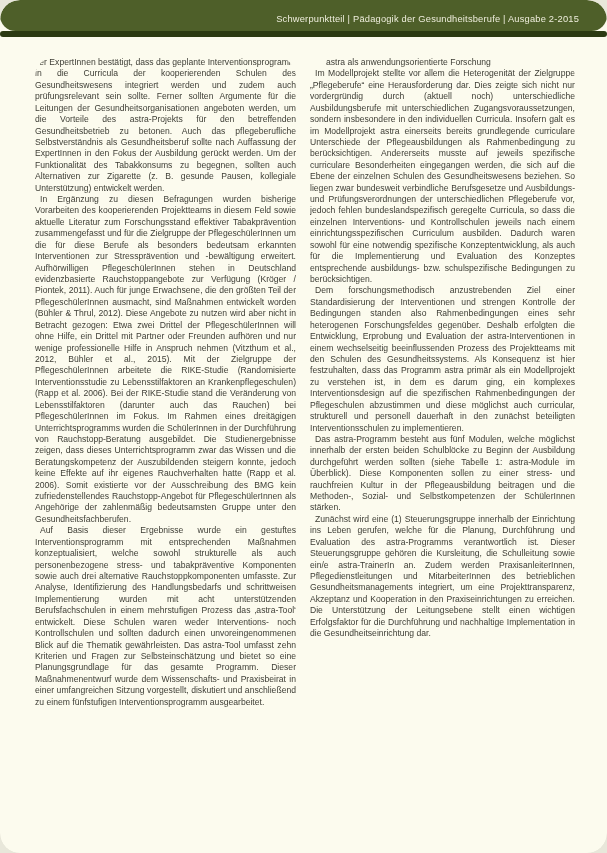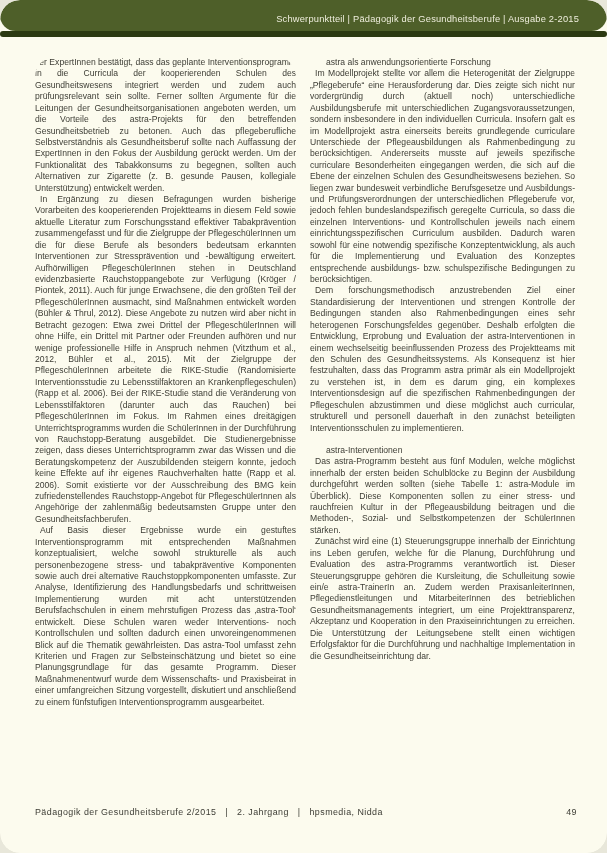--- a/index.html
+++ b/index.html
@@ -78,31 +78,20 @@
       <p class="no-indent">ser ExpertInnen bestätigt, dass das geplante Interventionsprogramm in die Curricula der kooperierenden Schulen des Gesundheitswesens integriert werden und zudem auch prüfungsrelevant sein sollte. Ferner sollten Argumente für die Leitungen der Gesundheitsorganisationen angeboten werden, um die Vorteile des astra-Projekts für den betreffenden Gesundheitsbetrieb zu betonen. Auch das pflegeberufliche Selbstverständnis als Gesundheitsberuf sollte nach Auffassung der ExpertInnen in den Fokus der Ausbildung gerückt werden. Um der Funktionalität des Tabakkonsums zu begegnen, sollten auch Alternativen zur Zigarette (z. B. gesunde Pausen, kollegiale Unterstützung) entwickelt werden.</p>
       <p>In Ergänzung zu diesen Befragungen wurden bisherige Vorarbeiten des kooperierenden Projektteams in diesem Feld sowie aktuelle Literatur zum Forschungsstand effektiver Tabakprävention zusammengefasst und für die Zielgruppe der PflegeschülerInnen um die für diese Berufe als besonders bedeutsam erkannten Interventionen zur Stressprävention und -bewältigung erweitert. Aufhörwilligen PflegeschülerInnen stehen in Deutschland evidenzbasierte Rauchstoppangebote zur Verfügung (Kröger / Piontek, 2011). Auch für junge Erwachsene, die den größten Teil der PflegeschülerInnen ausmacht, sind Maßnahmen entwickelt worden (Bühler &amp; Thrul, 2012). Diese Angebote zu nutzen wird aber nicht in Betracht gezogen: Etwa zwei Drittel der PflegeschülerInnen will ohne Hilfe, ein Drittel mit Partner oder Freunden aufhören und nur wenige professionelle Hilfe in Anspruch nehmen (Vitzthum et al., 2012, Bühler et al., 2015). Mit der Zielgruppe der PflegeschülerInnen arbeitete die RIKE-Studie (Randomisierte Interventionsstudie zu Lebensstilfaktoren an Krankenpflegeschulen) (Rapp et al. 2006). Bei der RIKE-Studie stand die Veränderung von Lebensstilfaktoren (darunter auch das Rauchen) bei PflegeschülerInnen im Fokus. Im Rahmen eines dreitägigen Unterrichtsprogramms wurden die SchülerInnen in der Durchführung von Rauchstopp-Beratung ausgebildet. Die Studienergebnisse zeigen, dass dieses Unterrichtsprogramm zwar das Wissen und die Beratungskompetenz der Auszubildenden steigern konnte, jedoch keine Effekte auf ihr eigenes Rauchverhalten hatte (Rapp et al. 2006). Somit existierte vor der Ausschreibung des BMG kein zufriedenstellendes Rauchstopp-Angebot für PflegeschülerInnen als Angehörige der zahlenmäßig bedeutsamsten Gruppe unter den Gesundheitsfachberufen.</p>
       <p>Auf Basis dieser Ergebnisse wurde ein gestuftes Interventionsprogramm mit entsprechenden Maßnahmen konzeptualisiert, welche sowohl strukturelle als auch personenbezogene stress- und tabakpräventive Komponenten sowie auch drei alternative Rauchstoppkomponenten umfasste. Zur Analyse, Identifizierung des Handlungsbedarfs und schrittweisen Implementierung wurden mit acht unterstützenden Berufsfachschulen in einem mehrstufigen Prozess das ‚astra-Tool‘ entwickelt. Diese Schulen waren weder Interventions- noch Kontrollschulen und sollten dadurch einen unvoreingenommenen Blick auf die Thematik gewährleisten. Das astra-Tool umfasst zehn Kriterien und Fragen zur Selbsteinschätzung und bietet so eine Planungsgrundlage für das gesamte Programm. Dieser Maßnahmenentwurf wurde dem Wissenschafts- und Praxisbeirat in einer umfangreichen Sitzung vorgestellt, diskutiert und anschließend zu einem fünfstufigen Interventionsprogramm ausgearbeitet.</p>
     </div>
 
     <div class="col col-right">
       <h2 class="subhead">astra als anwendungsorientierte Forschung</h2>
       <p>Im Modellprojekt stellte vor allem die Heterogenität der Zielgruppe „Pflegeberufe“ eine Herausforderung dar. Dies zeigte sich nicht nur vordergründig durch (aktuell noch) unterschiedliche Ausbildungsberufe mit unterschiedlichen Zugangsvoraussetzungen, sondern insbesondere in den individuellen Curricula. Insofern galt es im Modellprojekt astra einerseits bereits grundlegende curriculare Unterschiede der Pflegeausbildungen als Rahmenbedingung zu berücksichtigen. Andererseits musste auf jeweils spezifische curriculare Besonderheiten eingegangen werden, die sich auf die Ebene der einzelnen Schulen des Gesundheitswesens beziehen. So liegen zwar bundesweit verbindliche Berufsgesetze und Ausbildungs- und Prüfungsverordnungen der unterschiedlichen Pflegeberufe vor, jedoch fehlen bundeslandspezifisch geregelte Curricula, so dass die einzelnen Interventions- und Kontrollschulen jeweils nach einem einrichtungsspezifischen Curriculum ausbilden. Dadurch waren sowohl für eine notwendig spezifische Konzeptentwicklung, als auch für die Implementierung und Evaluation des Konzeptes entsprechende ausbildungs- bzw. schulspezifische Bedingungen zu berücksichtigen.</p>
       <p>Dem forschungsmethodisch anzustrebenden Ziel einer Standardisierung der Interventionen und strengen Kontrolle der Bedingungen standen also Rahmenbedingungen eines sehr heterogenen Forschungsfeldes gegenüber. Deshalb erfolgten die Entwicklung, Erprobung und Evaluation der astra-Interventionen in einem wechselseitig beeinflussenden Prozess des Projektteams mit den Schulen des Gesundheitssystems. Als Konsequenz ist hier festzuhalten, dass das Programm astra primär als ein Modellprojekt zu verstehen ist, in dem es darum ging, ein komplexes Interventionsdesign auf die spezifischen Rahmenbedingungen der Pflegeschulen abzustimmen und diese möglichst auch curricular, strukturell und personell dauerhaft in den zunächst beteiligten Interventionsschulen zu implementieren.</p>
 
-      <h2 class="subhead spaced">astra-Interventionen</h2>
       <p>Das astra-Programm besteht aus fünf Modulen, welche möglichst innerhalb der ersten beiden Schulblöcke zu Beginn der Ausbildung durchgeführt werden sollten (siehe Tabelle 1: astra-Module im Überblick). Diese Komponenten sollen zu einer stress- und rauchfreien Kultur in der Pflegeausbildung beitragen und die Methoden-, Sozial- und Selbstkompetenzen der SchülerInnen stärken.</p>
       <p>Zunächst wird eine (1) Steuerungsgruppe innerhalb der Einrichtung ins Leben gerufen, welche für die Planung, Durchführung und Evaluation des astra-Programms verantwortlich ist. Dieser Steuerungsgruppe gehören die Kursleitung, die Schulleitung sowie ein/e astra-TrainerIn an. Zudem werden PraxisanleiterInnen, Pflegedienstleitungen und MitarbeiterInnen des betrieblichen Gesundheitsmanagements integriert, um eine Projekttransparenz, Akzeptanz und Kooperation in den Praxiseinrichtungen zu erreichen. Die Unterstützung der Leitungsebene stellt einen wichtigen Erfolgsfaktor für die Durchführung und nachhaltige Implementation in die Gesundheitseinrichtung dar.</p>
     </div>
 
   </div>
 
-  <div class="footer">
-    <span class="footer-left">
-      <span>Pädagogik der Gesundheitsberufe 2/2015</span>
-      <span class="sep">|</span>
-      <span>2. Jahrgang</span>
-      <span class="sep">|</span>
-      <span>hpsmedia, Nidda</span>
-    </span>
-    <span>49</span>
-  </div>
 
 </div>
 
 </body></html>

